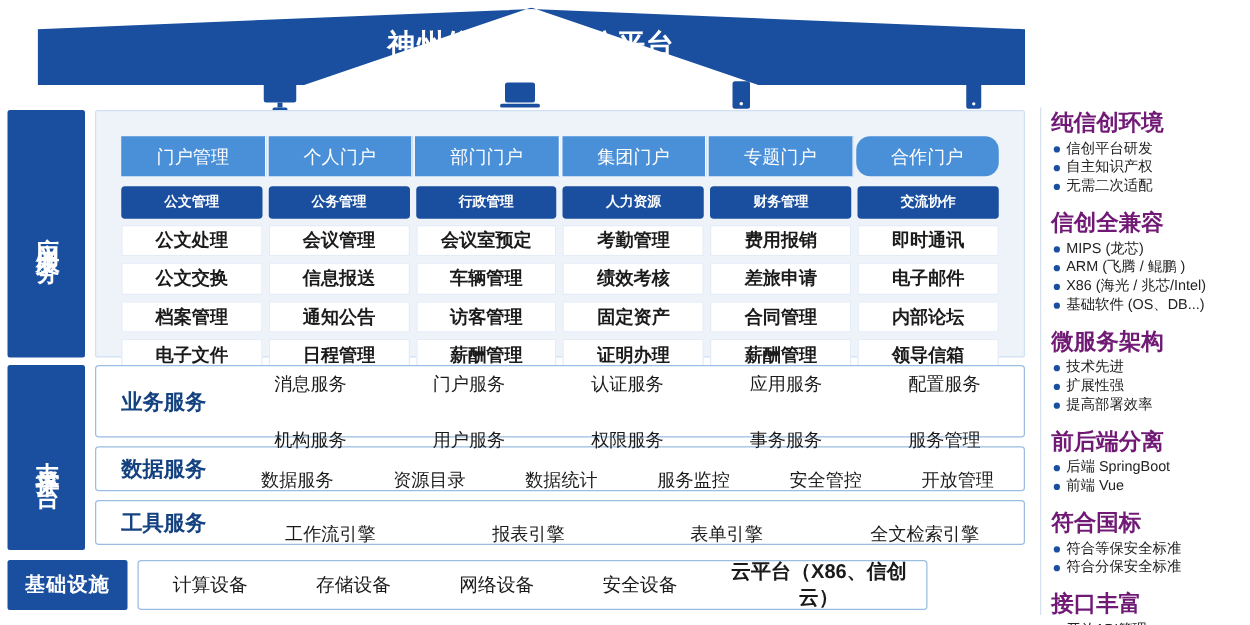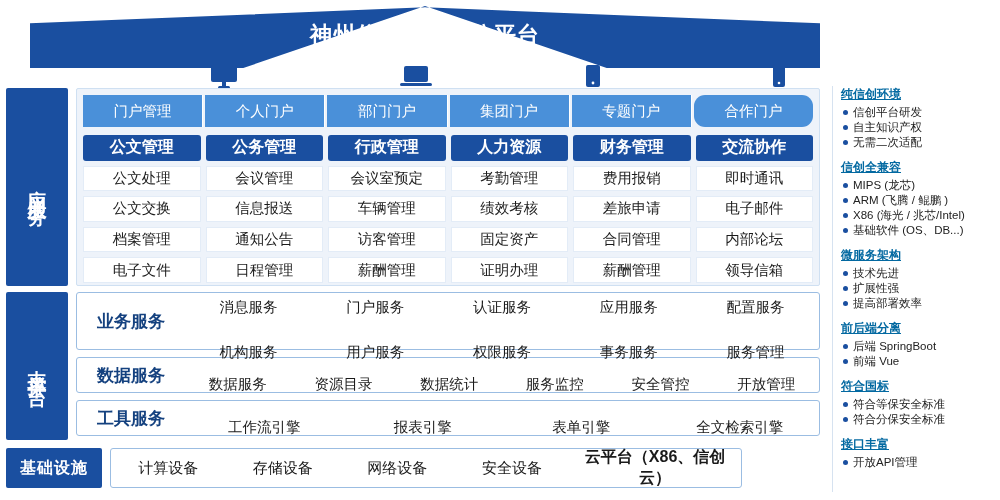--- a/index.html
+++ b/index.html
@@ -49,46 +49,46 @@
     position: absolute; left: 6px; top: 448px; width: 96px; height: 40px;
     background: #1a4fa0; color: #fff; border-radius: 2px;
     display: flex; align-items: center; justify-content: center;
     font-size: 16px; font-weight: bold; letter-spacing: 1px;
   }
 
   
   .app-panel {
     position: absolute; left: 76px; top: 88px; width: 744px; height: 198px;
     background: #eef3fa; border: 1px solid #cfe0f2; border-radius: 2px;
-    padding: 6px;
+    padding: 20px;
   }
   .portal-row {
     display: flex; height: 32px; gap: 2px;
   }
   .portal-cell {
     flex: 1; background: #4a90d9; color: #fff;
     display: flex; align-items: center; justify-content: center;
     font-size: 14.5px;
     border-right: 1px solid #ffffff;
   }
   .portal-cell:last-child { border-right: none; border-radius: 11px; }
 
   .mod-grid {
     display: flex; margin-top: 8px; gap: 5px; height: 148px;
   }
   .mod-col { flex: 1; display: flex; flex-direction: column; gap: 5px; }
   .mod-head {
     height: 26px; background: #1a4fa0; color: #fff; border-radius: 3px;
     display: flex; align-items: center; justify-content: center;
-    font-size: 16px; font-weight: bold;
+    font-size: 11px; font-weight: bold;
   }
   .mod-item {
     height: 26px; background: #ffffff; border: 1px solid #e3ecf7;
     display: flex; align-items: center; justify-content: center;
-    font-size: 14.5px; color: #1b1b1b;
+    font-size: 14.5px; color: #1b1b1b; font-weight: bold;
   }
 
   
   .sup-wrap {
     position: absolute; left: 76px; top: 292px; width: 744px; height: 148px;
   }
   .sup-box {
     background: #ffffff; border: 1px solid #9bbde2; border-radius: 3px;
     display: flex; align-items: stretch; margin-bottom: 7px;
   }
@@ -117,21 +117,21 @@
   }
   .infra-cell.strong { font-weight: bold; font-size: 16px; flex: 1.5; }
 
   
   .right-col {
     position: absolute; left: 832px; top: 86px; width: 162px; height: 406px;
     border-left: 1px solid #d6e2f0; padding-left: 8px;
   }
   .feat { margin-bottom: 9px; }
   .feat-title {
-    color: #0369a1; font-size: 12px; font-weight: bold; margin-bottom: 2px; text-decoration: underline;
+    color: #701a75; font-size: 18px; font-weight: bold; margin-bottom: 2px;
   }
   .feat ul { list-style: none; }
   .feat li {
     font-size: 11.5px; color: #222; line-height: 15px;
     padding-left: 12px; position: relative;
   }
   .feat li::before {
     content: ""; position: absolute; left: 2px; top: 5px;
     width: 5px; height: 5px; border-radius: 50%; background: #1a4fa0;
   }

